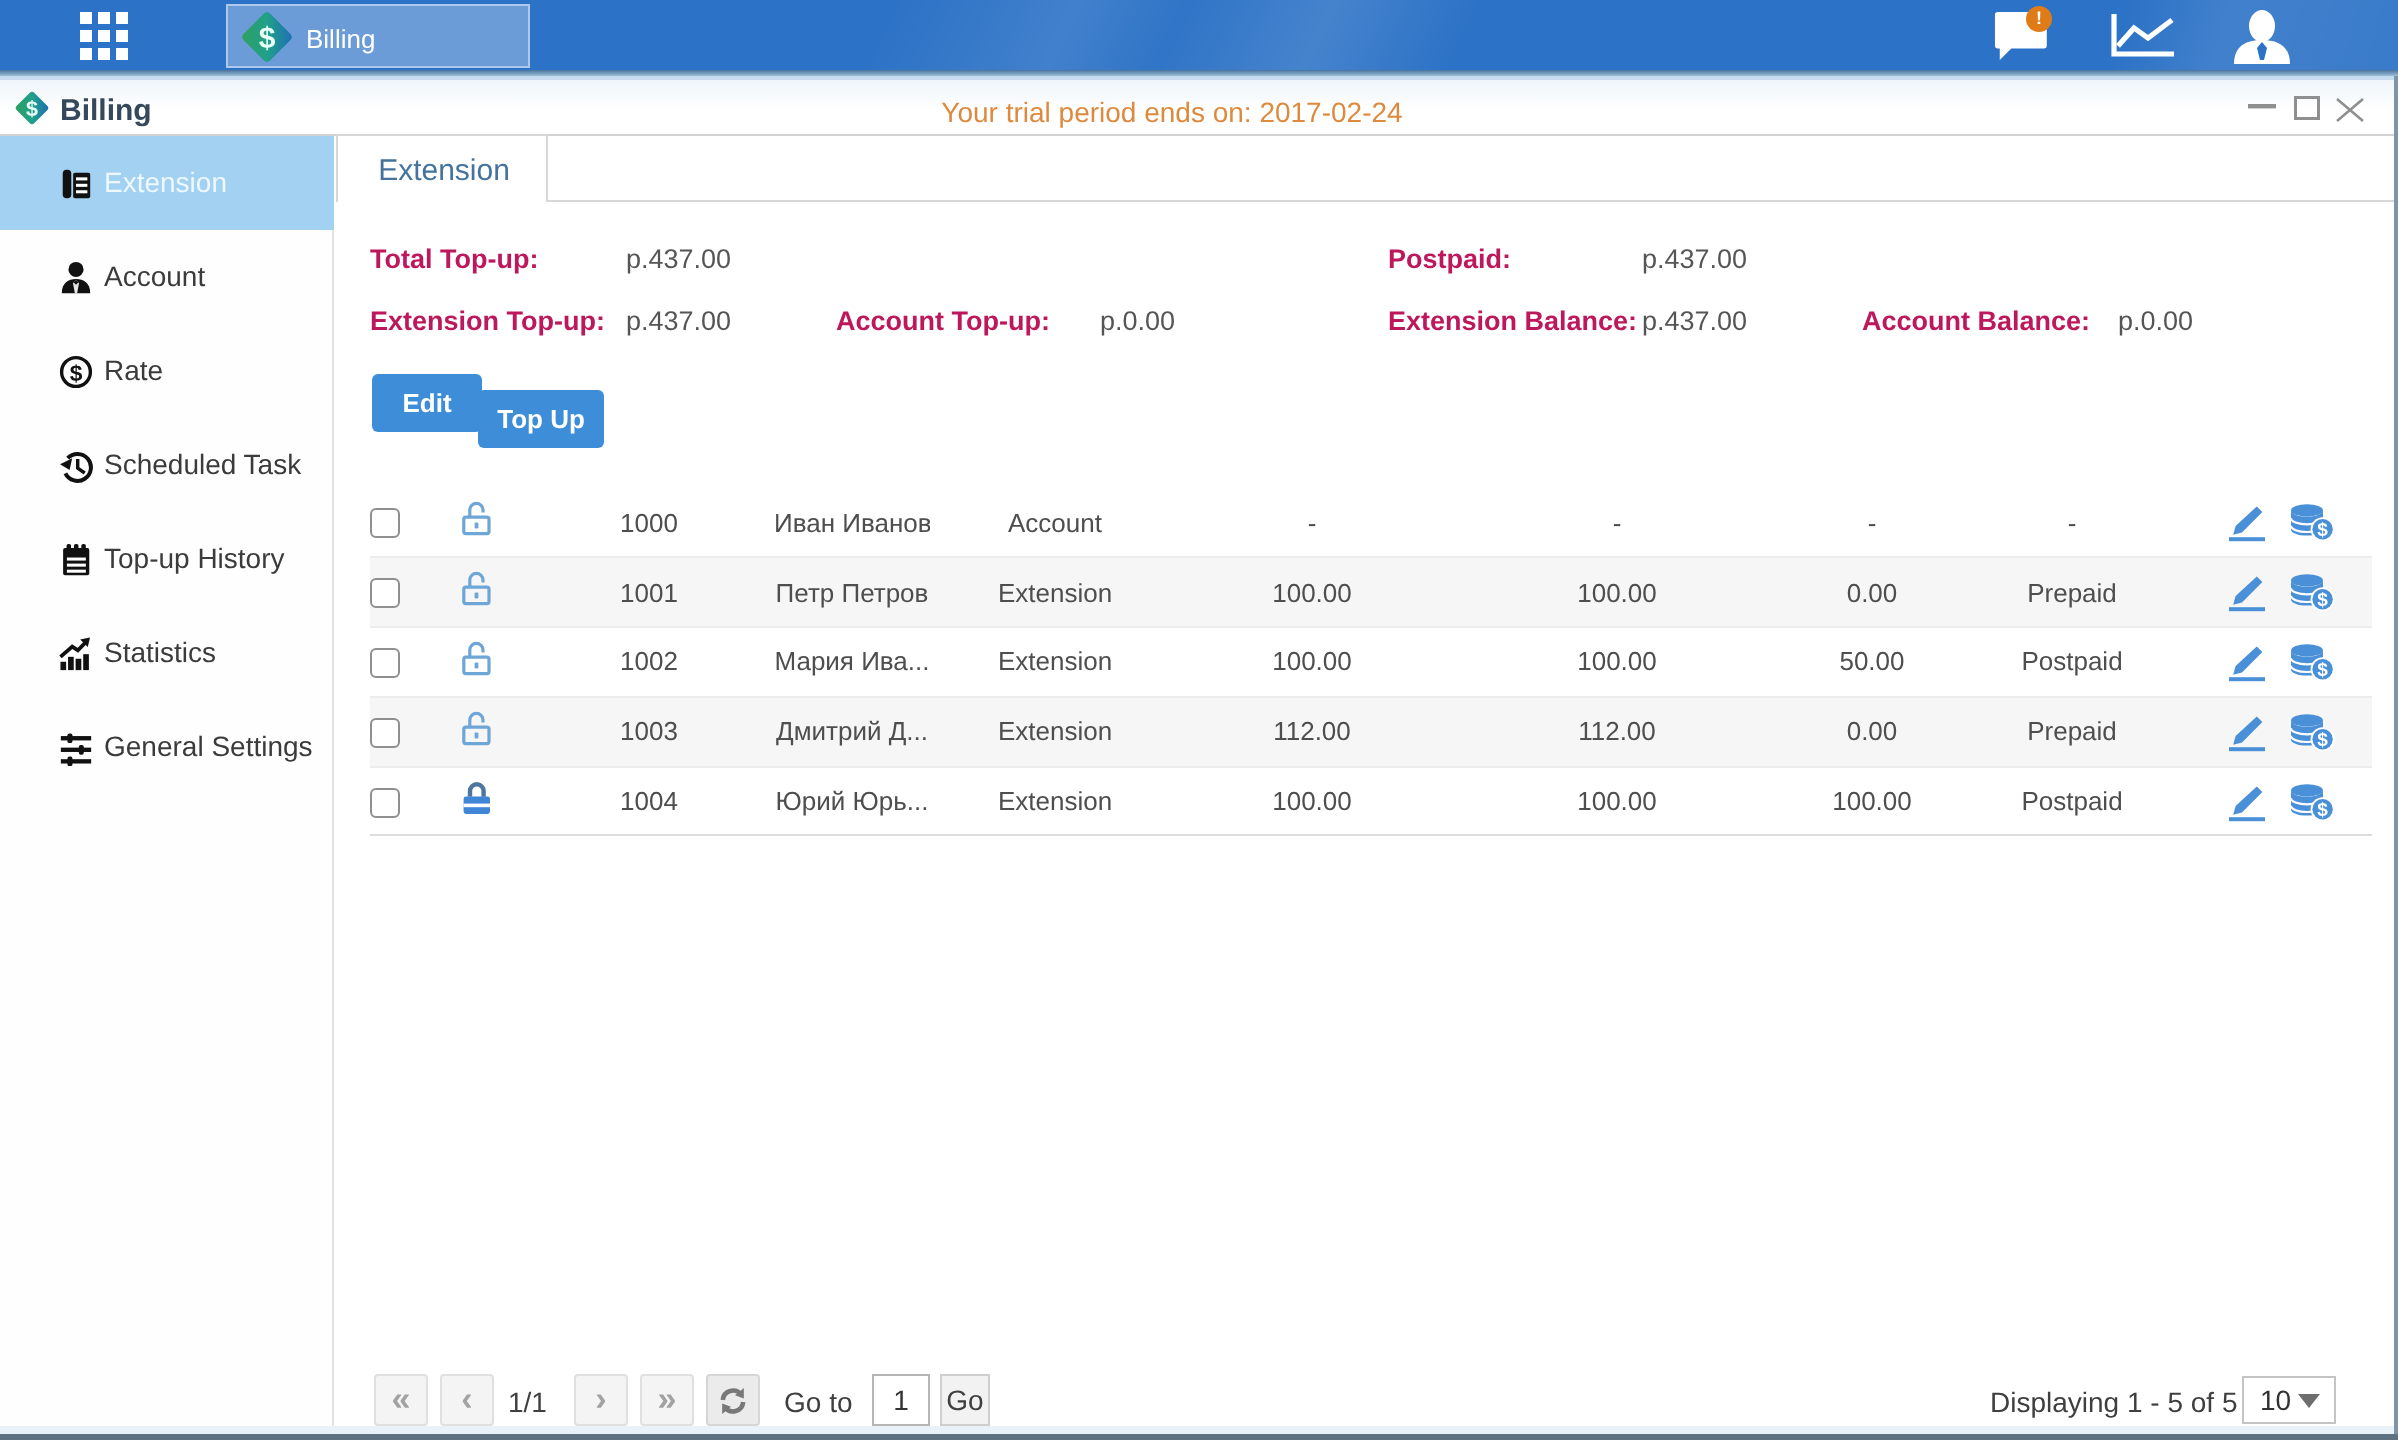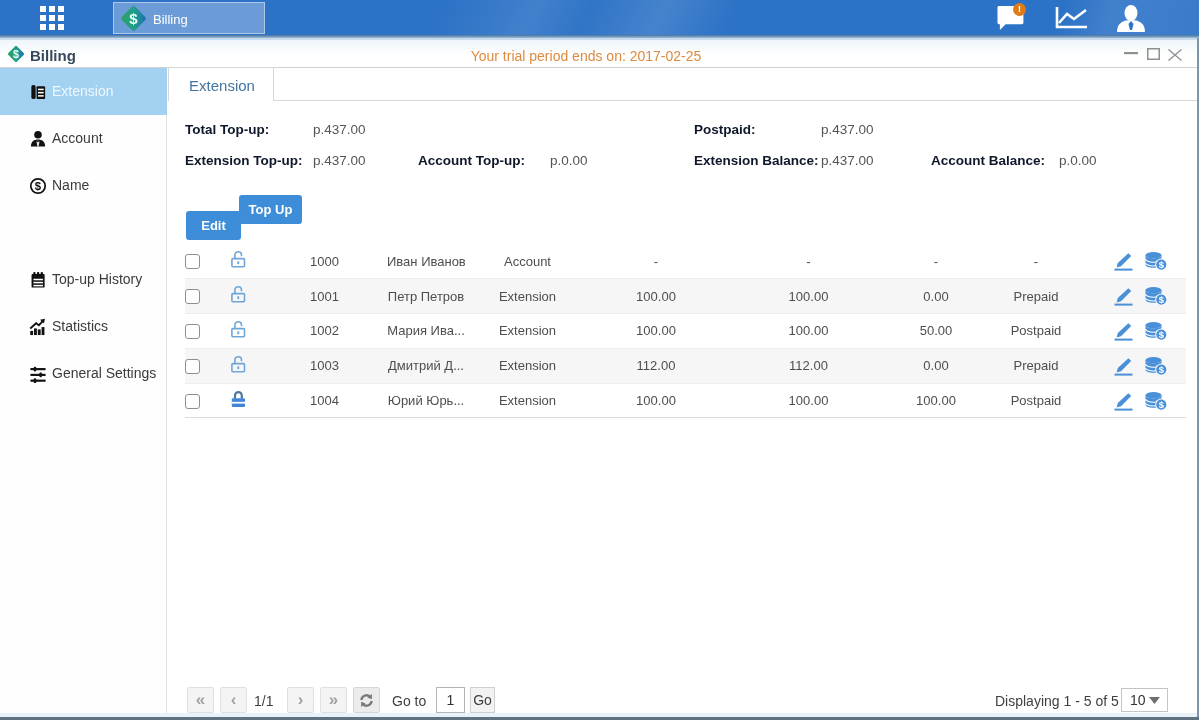--- a/index.html
+++ b/index.html
@@ -39,21 +39,21 @@
 .menuitem.sel { background:#a2d1f1; color:#eef8ff; }
 .micon { position:absolute; left:29px; top:15px; width:18px; height:18px; }
 
 
 #main { left:168px; top:68px; width:1029px; height:649px; background:#fff; }
 #tabstrip { position:absolute; left:0; top:0; width:1029px; height:33px; border-bottom:1px solid #d8d8d8; }
 #tab-active { position:absolute; left:0; top:-1px; width:106px; height:34px; background:#fff;
   border:1px solid #d8d8d8; border-bottom:none; }
 #tab-active span { position:absolute; left:0; width:106px; text-align:center; top:9px; font-size:15px; color:#44749e; }
 
-.stlabel { position:absolute; font-size:13.5px; font-weight:bold; color:#0f172a; }
+.stlabel { position:absolute; font-size:13.5px; font-weight:bold; color:#be185d; }
 .stvalue { position:absolute; font-size:13.5px; color:#555; }
 
 .bluebtn { position:absolute; background:#3d8dd9; color:#fff; font-size:13px; font-weight:bold;
   border-radius:3px; text-align:center; height:29px; line-height:29px; }
 
 
 #tbl { position:absolute; left:17px; top:176px; width:1001px; border-collapse:collapse; table-layout:fixed; }
 #tbl th { border-top:1px solid #dcdcdc; border-bottom:1px solid #dcdcdc; height:32px;
   font-size:13.5px; font-weight:normal; color:#3f3f3f; text-align:center; }
 #tbl td { height:34.8px; font-size:13px; color:#4e4e4e; text-align:center; border-bottom:1px solid #ededed; white-space:nowrap; overflow:hidden; }
@@ -128,21 +128,21 @@
     <path d="M18 17 l-2.5 3 1.5 6 h2 l1.5 -6 z" fill="#2c72c6"></path>
   </svg>
 
   <div class="abs" id="edgeband"></div>
   <div class="abs" id="titlebar">
     <svg class="diamond" style="left:6px;top:4px" width="20" height="20" viewBox="0 0 26 26">
       <rect x="5" y="5" width="16" height="16" rx="2" transform="rotate(45 13 13)" fill="url(#dg1)"></rect>
       <text x="13" y="18" font-size="14" font-weight="bold" fill="#e8fff6" text-anchor="middle" font-family="Liberation Sans">$</text>
     </svg>
     <span class="name">Billing</span>
-    <span id="trial">Your trial period ends on: 2017-02-25</span>
+    <span id="trial">Your trial period ends on: 2017-02-24</span>
     <svg class="winbtn" style="left:1124px;top:12px" width="14" height="3" viewBox="0 0 14 3">
       <rect x="0" y="0" width="14" height="2.2" fill="#8f8f8f"></rect>
     </svg>
     <svg class="winbtn" style="left:1147px;top:8px" width="13" height="12" viewBox="0 0 13 12">
       <rect x="0.75" y="0.75" width="11.5" height="10.5" fill="none" stroke="#8f8f8f" stroke-width="1.5"></rect>
     </svg>
     <svg class="winbtn" style="left:1168px;top:9px" width="14" height="12" viewBox="0 0 14 12">
       <path d="M0.5 0.5 L13.5 11.5 M13.5 0.5 L0.5 11.5" stroke="#8f8f8f" stroke-width="1.3"></path>
     </svg>
   </div>
@@ -165,21 +165,29 @@
           <path d="M9 10.5 l-1.6 1.8 1 5.2 h1.2 l1-5.2 z" fill="#fff" opacity="0.9"></path>
           <path d="M9 10.5 l-1.2 1.4 1.2 1.2 1.2-1.2 z" fill="#111"></path>
         </svg>
         <span class="label">Account</span>
       </div>
       <div class="menuitem" style="top: 94px;">
         <svg class="micon" viewBox="0 0 18 19">
           <circle cx="9" cy="9.5" r="7.6" fill="none" stroke="#111" stroke-width="1.8"></circle>
           <text x="9" y="14" font-size="12" font-weight="bold" fill="#111" text-anchor="middle" font-family="Liberation Sans">$</text>
         </svg>
-        <span class="label">Name</span>
+        <span class="label">Rate</span>
+      </div>
+      <div class="menuitem" style="top: 141px;">
+        <svg class="micon" viewBox="0 0 18 19">
+          <path d="M4.6 5.4 A 7.1 7.1 0 1 1 3.4 13.4" fill="none" stroke="#111" stroke-width="2.1"></path>
+          <path d="M0.6 8.6 L7.0 5.4 L5.6 11.6 Z" fill="#111"></path>
+          <path d="M9.9 5.8 V10.6 L13.6 13.2" stroke="#111" stroke-width="1.8" fill="none"></path>
+        </svg>
+        <span class="label">Scheduled Task</span>
       </div>
       <div class="menuitem" style="top: 188px;">
         <svg class="micon" viewBox="0 0 18 19">
           <rect x="2.2" y="3.2" width="13.8" height="14.3" rx="1" fill="#111"></rect>
           <rect x="4" y="1" width="2.4" height="4.4" rx="1" fill="#111"></rect>
           <rect x="7.9" y="1" width="2.4" height="4.4" rx="1" fill="#111"></rect>
           <rect x="11.8" y="1" width="2.4" height="4.4" rx="1" fill="#111"></rect>
           <rect x="4.2" y="8.2" width="10" height="1.6" fill="#fff"></rect>
           <rect x="4.2" y="11.4" width="10" height="1.6" fill="#fff"></rect>
           <rect x="4.2" y="14.6" width="10" height="1.6" fill="#fff"></rect>
@@ -224,21 +232,21 @@
 
     <span class="stlabel" style="left:17px;top:85px">Extension Top-up:</span>
     <span class="stvalue" style="left:145px;top:85px">p.437.00</span>
     <span class="stlabel" style="left:250px;top:85px">Account Top-up:</span>
     <span class="stvalue" style="left:382px;top:85px">p.0.00</span>
     <span class="stlabel" style="left:526px;top:85px">Extension Balance:</span>
     <span class="stvalue" style="left:653px;top:85px">p.437.00</span>
     <span class="stlabel" style="left:763px;top:85px">Account Balance:</span>
     <span class="stvalue" style="left:891px;top:85px">p.0.00</span>
 
-    <div class="bluebtn" style="left:18px;top:143px;width:55px">Edit</div>
+    <div class="bluebtn" style="left:18px;top:119px;width:55px">Edit</div>
     <div class="bluebtn" style="left:71px;top:127px;width:63px">Top Up</div>
 
     <table id="tbl">
       <colgroup>
         <col style="width:30px">
           <col style="width:47px">
           <col style="width:125px">
           <col style="width:78px">
         <col style="width:125px">
           <col style="width:132px">

